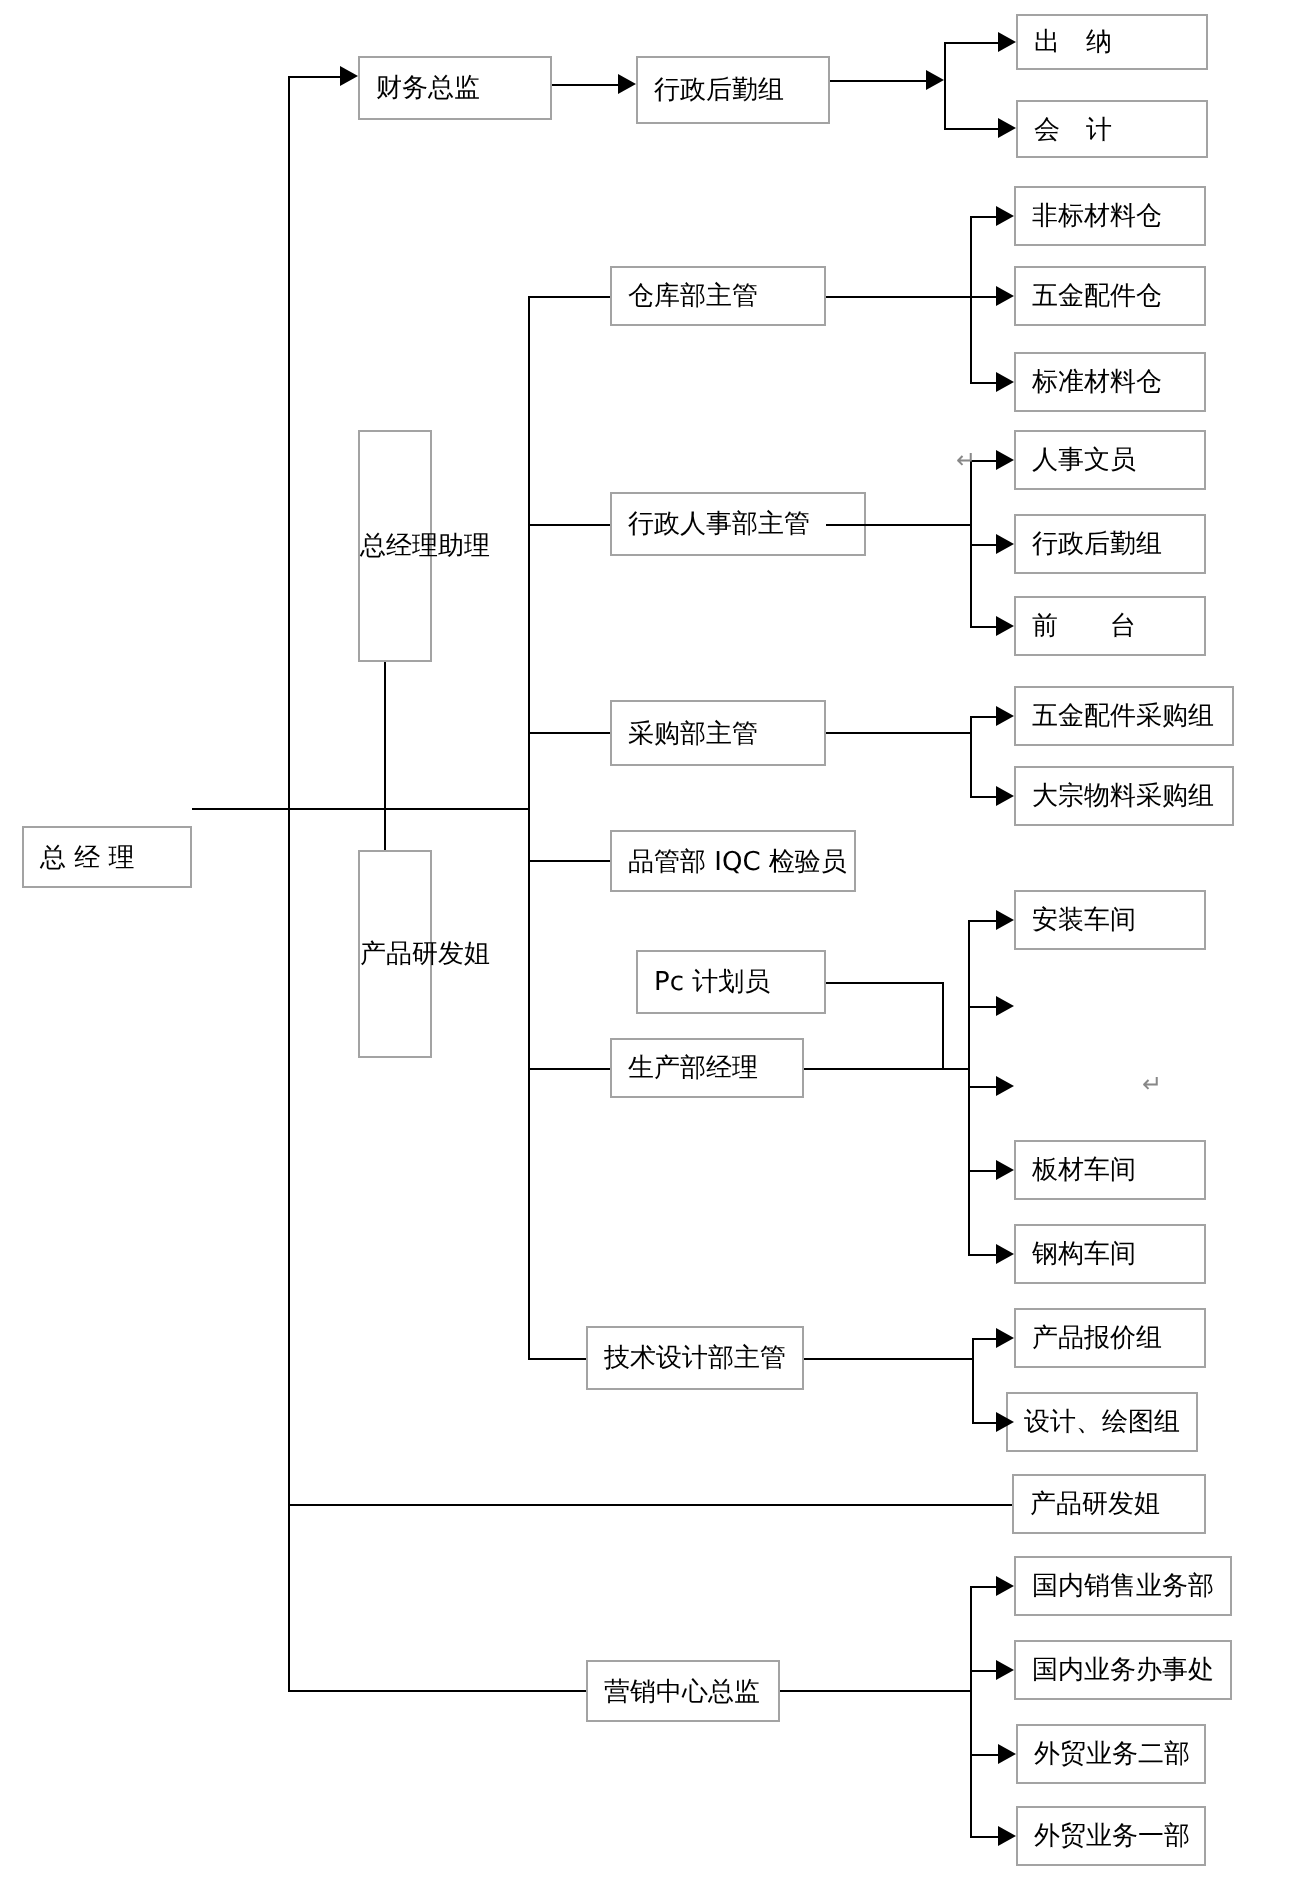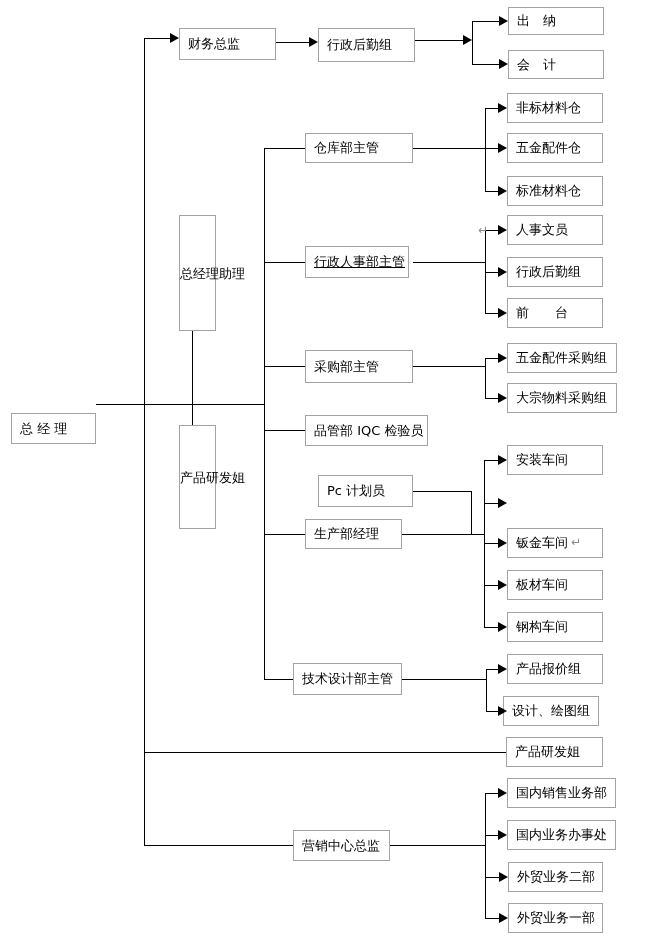--- a/index.html
+++ b/index.html
@@ -17,39 +17,38 @@
 </head>
 <body>
 
 <div id="stage">
     <div class="node" style="left: 11px; top: 413px; width: 85px; height: 31px;"><span class="lbl">总 经 理</span></div>
     <div class="node vnode" style="left: 179px; top: 215px; width: 37px; height: 116px;"><span class="lbl">总经理助理</span></div>
     <div class="node vnode" style="left: 179px; top: 425px; width: 37px; height: 104px;"><span class="lbl">产品研发姐</span></div>
     <div class="node" style="left: 179px; top: 28px; width: 97px; height: 32px;"><span class="lbl">财务总监</span></div>
     <div class="node" style="left: 318px; top: 28px; width: 97px; height: 34px;"><span class="lbl">行政后勤组</span></div>
     <div class="node" style="left: 305px; top: 133px; width: 108px; height: 30px;"><span class="lbl">仓库部主管</span></div>
-    <div class="node" style="left: 305px; top: 246px; width: 104px; height: 32px; text-decoration: underline;"><span class="lbl">行政人事部主管</span></div>
+    <div class="node" style="left: 305px; top: 246px; width: 128px; height: 32px;"><span class="lbl">行政人事部主管</span></div>
     <div class="node" style="left: 305px; top: 350px; width: 108px; height: 33px;"><span class="lbl">采购部主管</span></div>
     <div class="node" style="left: 305px; top: 415px; width: 123px; height: 31px; text-align: center;"><span class="lbl">品管部 IQC 检验员</span></div>
     <div class="node" style="left: 318px; top: 475px; width: 95px; height: 32px;"><span class="lbl">Pc 计划员</span></div>
     <div class="node" style="left: 305px; top: 519px; width: 97px; height: 30px;"><span class="lbl">生产部经理</span></div>
     <div class="node" style="left: 293px; top: 663px; width: 109px; height: 32px;"><span class="lbl">技术设计部主管</span></div>
     <div class="node" style="left: 293px; top: 830px; width: 97px; height: 31px;"><span class="lbl">营销中心总监</span></div>
     <div class="node" style="left: 508px; top: 7px; width: 96px; height: 28px;"><span class="lbl">出　纳</span></div>
     <div class="node" style="left: 508px; top: 50px; width: 96px; height: 29px;"><span class="lbl">会　计</span></div>
     <div class="node" style="left: 507px; top: 93px; width: 96px; height: 30px;"><span class="lbl">非标材料仓</span></div>
     <div class="node" style="left: 507px; top: 133px; width: 96px; height: 30px;"><span class="lbl">五金配件仓</span></div>
     <div class="node" style="left: 507px; top: 176px; width: 96px; height: 30px;"><span class="lbl">标准材料仓</span></div>
     <div class="node" style="left: 507px; top: 215px; width: 96px; height: 30px;"><span class="lbl">人事文员</span></div>
     <div class="node" style="left: 507px; top: 257px; width: 96px; height: 30px;"><span class="lbl">行政后勤组</span></div>
     <div class="node" style="left: 507px; top: 298px; width: 96px; height: 30px;"><span class="lbl">前　　台</span></div>
     <div class="node" style="left: 507px; top: 343px; width: 110px; height: 30px;"><span class="lbl">五金配件采购组</span></div>
     <div class="node" style="left: 507px; top: 383px; width: 110px; height: 30px;"><span class="lbl">大宗物料采购组</span></div>
     <div class="node" style="left: 507px; top: 445px; width: 96px; height: 30px;"><span class="lbl">安装车间</span></div>
-    <div class="node" style="left: 507px; top: 528px; width: 96px; height: 30px;"><span class="lbl">钣金车间</span></div>
     <div class="node" style="left: 507px; top: 570px; width: 96px; height: 30px;"><span class="lbl">板材车间</span></div>
     <div class="node" style="left: 507px; top: 612px; width: 96px; height: 30px;"><span class="lbl">钢构车间</span></div>
     <div class="node" style="left: 507px; top: 654px; width: 96px; height: 30px;"><span class="lbl">产品报价组</span></div>
     <div class="node" style="left: 503px; top: 696px; width: 96px; height: 30px;"><span class="lbl">设计、绘图组</span></div>
     <div class="node" style="left: 506px; top: 737px; width: 97px; height: 30px;"><span class="lbl">产品研发姐</span></div>
     <div class="node" style="left: 507px; top: 778px; width: 109px; height: 30px;"><span class="lbl">国内销售业务部</span></div>
     <div class="node" style="left: 507px; top: 820px; width: 109px; height: 30px;"><span class="lbl">国内业务办事处</span></div>
     <div class="node" style="left: 508px; top: 862px; width: 95px; height: 30px;"><span class="lbl">外贸业务二部</span></div>
     <div class="node" style="left: 508px; top: 903px; width: 95px; height: 30px;"><span class="lbl">外贸业务一部</span></div>
     <div class="line" style="left: 144px; top: 38px; width: 1px; height: 807px; background: rgb(0, 0, 0);"></div>

